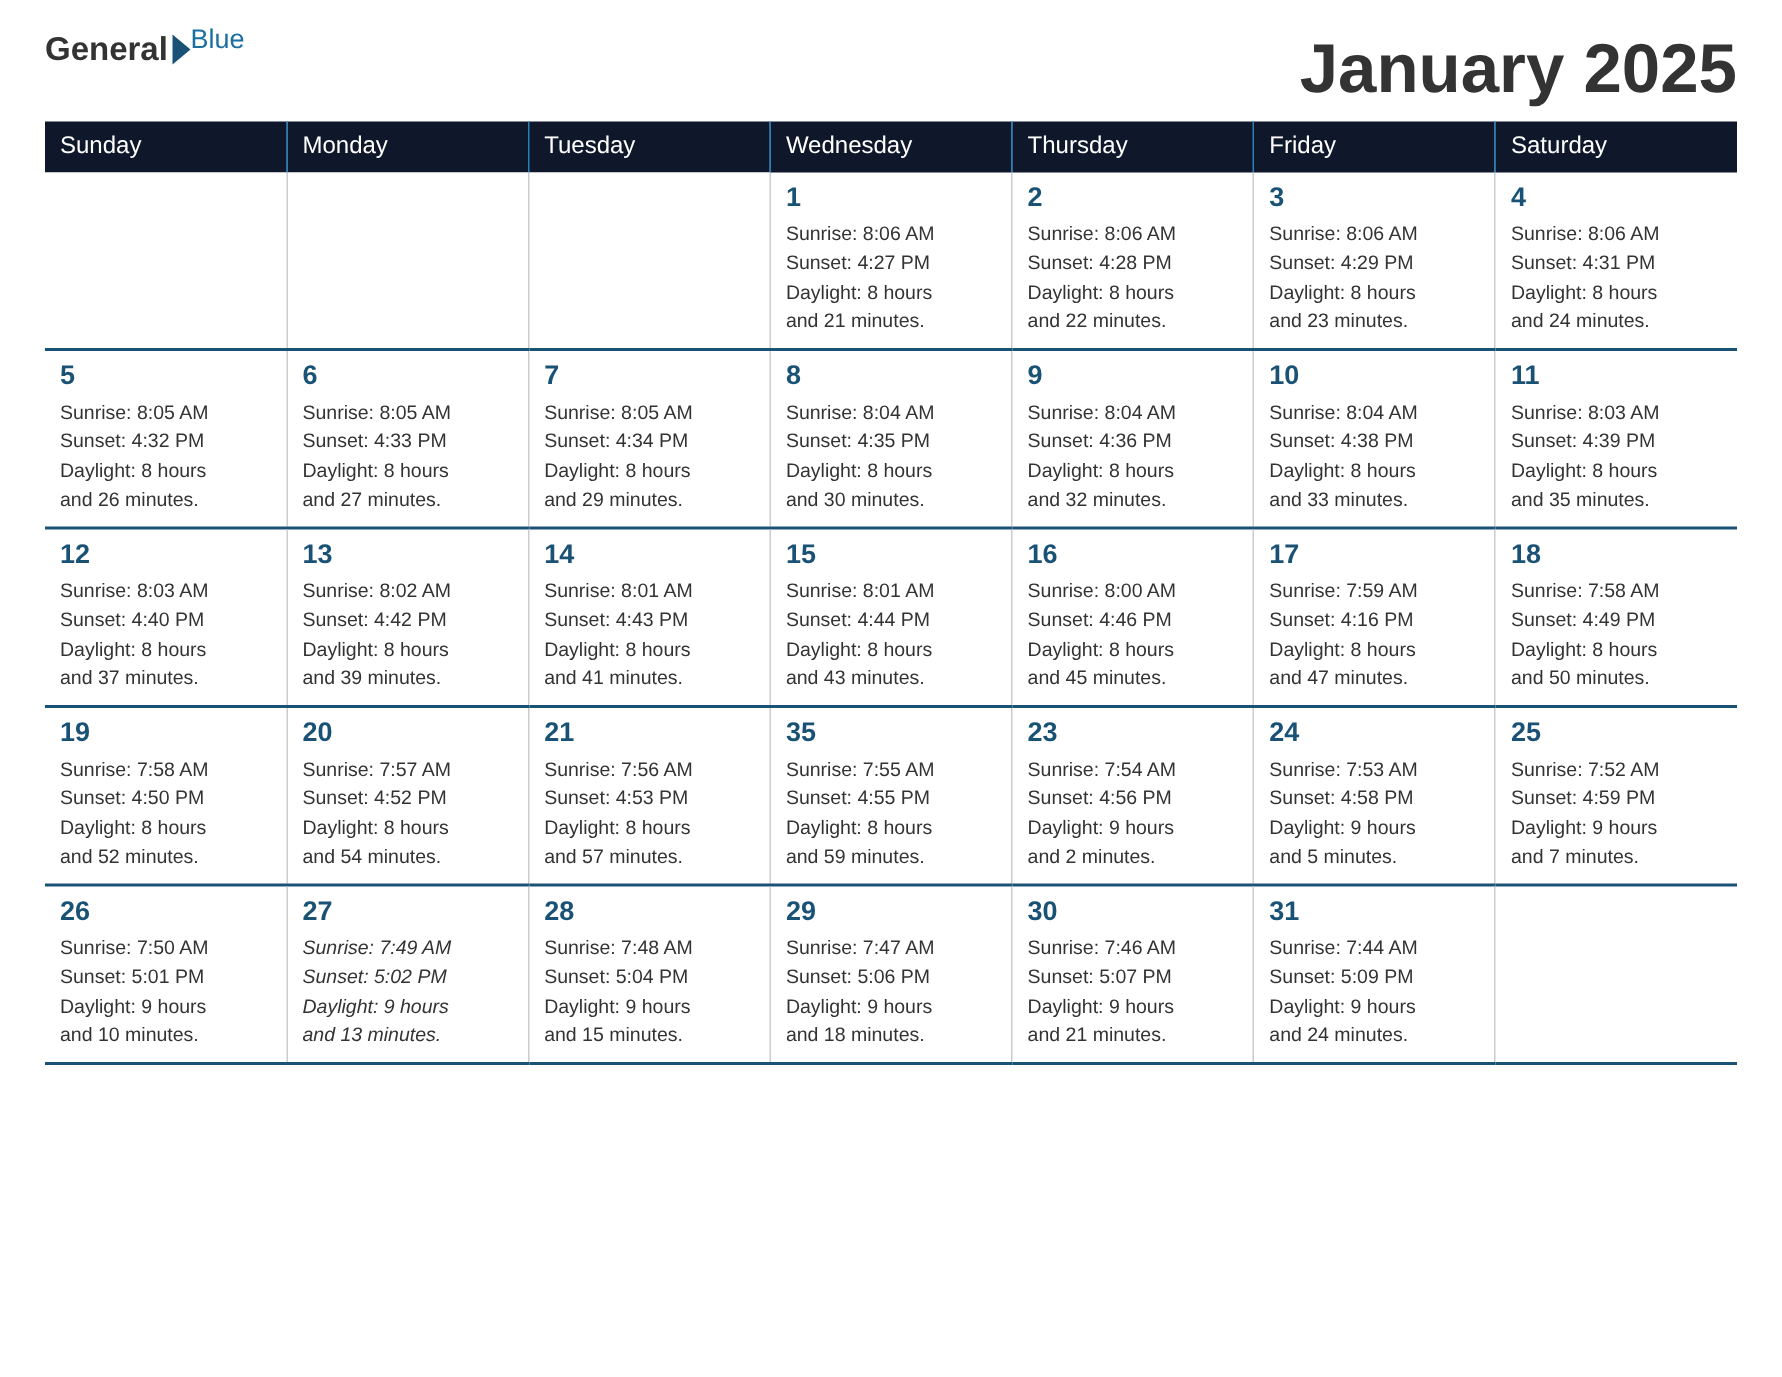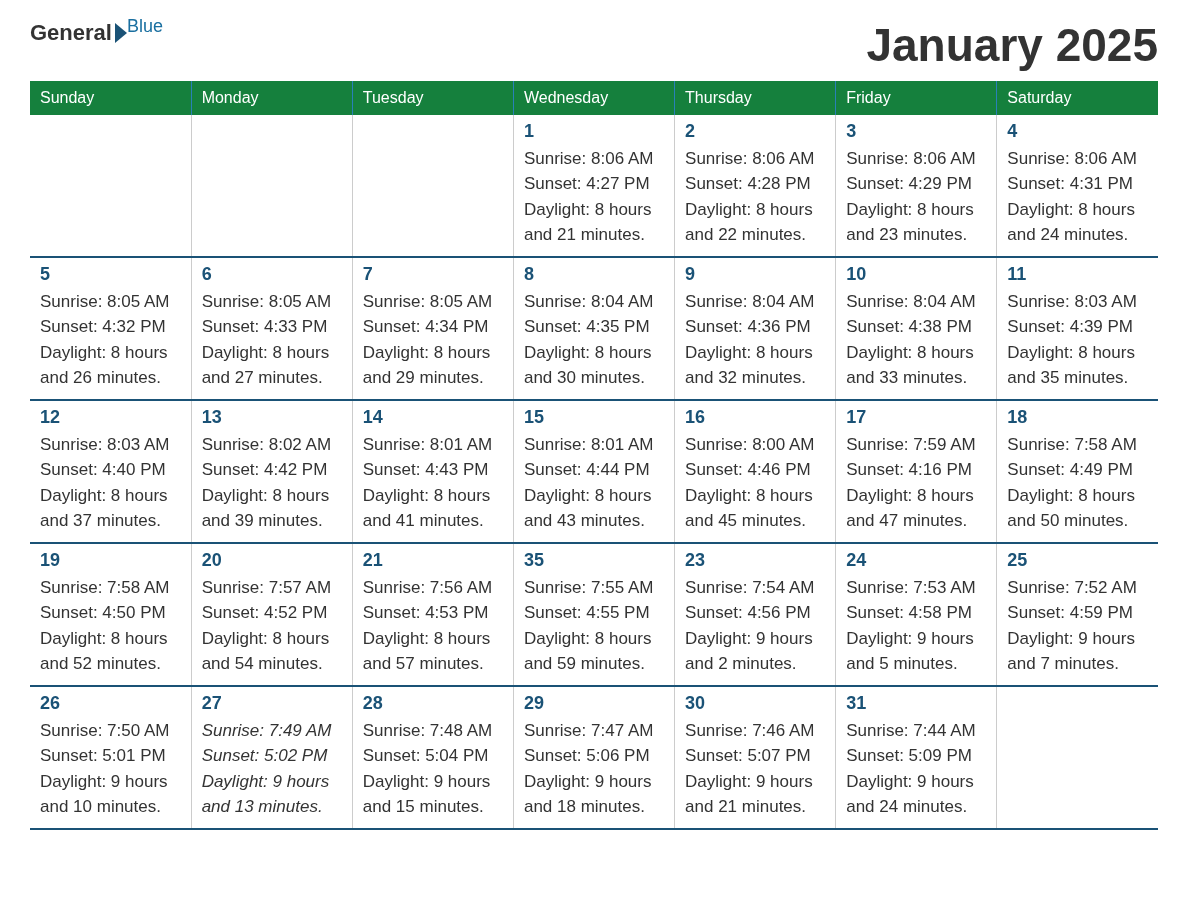--- a/index.html
+++ b/index.html
@@ -59,21 +59,21 @@
       font-size: 20px;
       color: #333;
       margin-top: 4px;
     }
     table {
       width: 100%;
       border-collapse: collapse;
       margin-top: 10px;
     }
     thead tr th {
-      background-color: #15803d;
+      background-color: #0f172a;
       color: #ffffff;
       font-size: 16px;
       font-weight: normal;
       padding: 8px 10px;
       text-align: left;
       border-right: 1px solid #2980b9;
       margin-left: 24px;
     }
     thead tr th:last-child { border-right: none; }
     tbody tr td {
@@ -87,21 +87,21 @@
     }
     tbody tr td:last-child { border-right: none; }
     .day-number {
       font-size: 18px;
       color: #1a5276;
       font-weight: bold;
       margin-bottom: 4px;
       display: block;
     }
     .day-info {
-      font-size: 17px;
+      font-size: 13px;
       color: #333;
       line-height: 1.5;
     }
     td.empty { background: #fff; }
   </style>
 </head>
 <body>
 
 <div class="header">
   <div class="logo">

